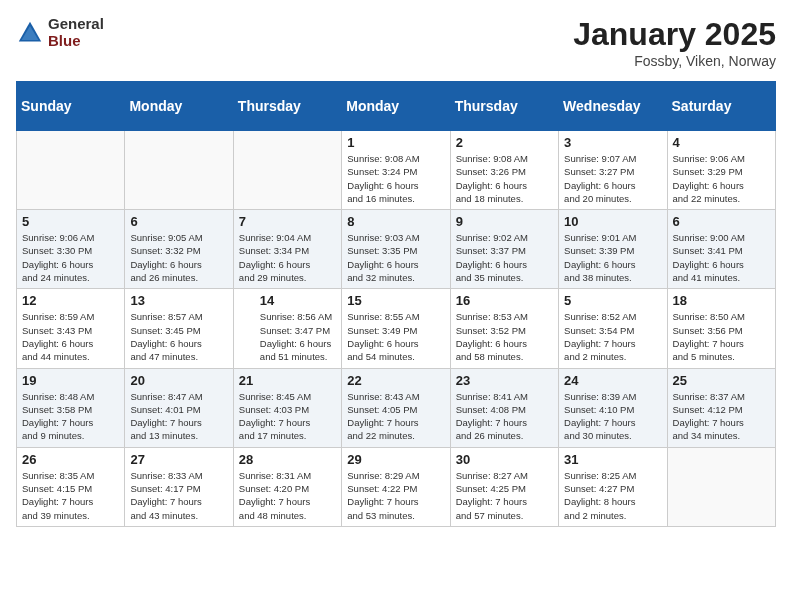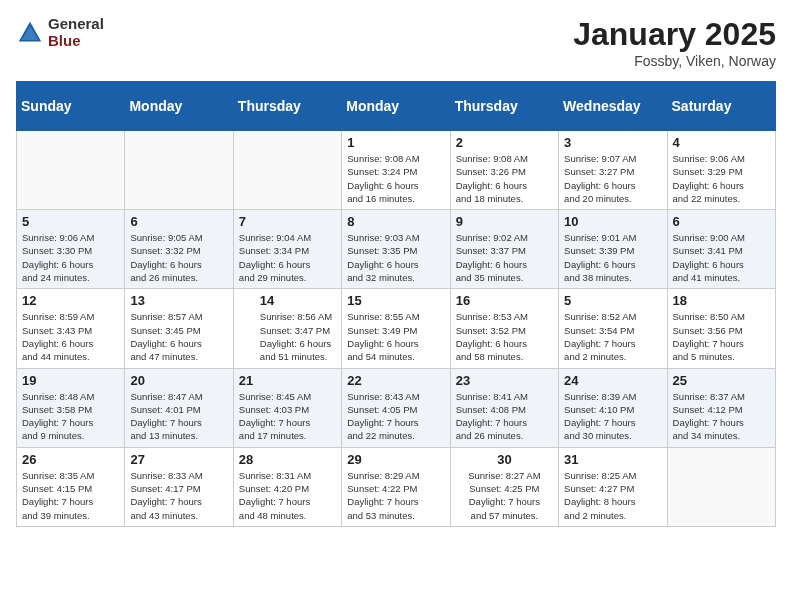--- a/index.html
+++ b/index.html
@@ -249,21 +249,21 @@
           <div class="day-info">Sunrise: 8:33 AM<br>Sunset: 4:17 PM<br>Daylight: 7 hours<br>and 43 minutes.</div>
         </td>
         <td style="background: rgb(255, 255, 255);">
           <div class="day-number">28</div>
           <div class="day-info">Sunrise: 8:31 AM<br>Sunset: 4:20 PM<br>Daylight: 7 hours<br>and 48 minutes.</div>
         </td>
         <td style="background: rgb(255, 255, 255);">
           <div class="day-number">29</div>
           <div class="day-info">Sunrise: 8:29 AM<br>Sunset: 4:22 PM<br>Daylight: 7 hours<br>and 53 minutes.</div>
         </td>
-        <td style="background: rgb(255, 255, 255); text-align: center;">
+        <td style="background: rgb(255, 255, 255);">
           <div class="day-number">30</div>
           <div class="day-info">Sunrise: 8:27 AM<br>Sunset: 4:25 PM<br>Daylight: 7 hours<br>and 57 minutes.</div>
         </td>
         <td style="background: rgb(255, 255, 255);">
           <div class="day-number">31</div>
           <div class="day-info">Sunrise: 8:25 AM<br>Sunset: 4:27 PM<br>Daylight: 8 hours<br>and 2 minutes.</div>
         </td>
         <td class="empty-cell" style="background: rgb(249, 249, 249);"></td>
       </tr>
     </tbody>

